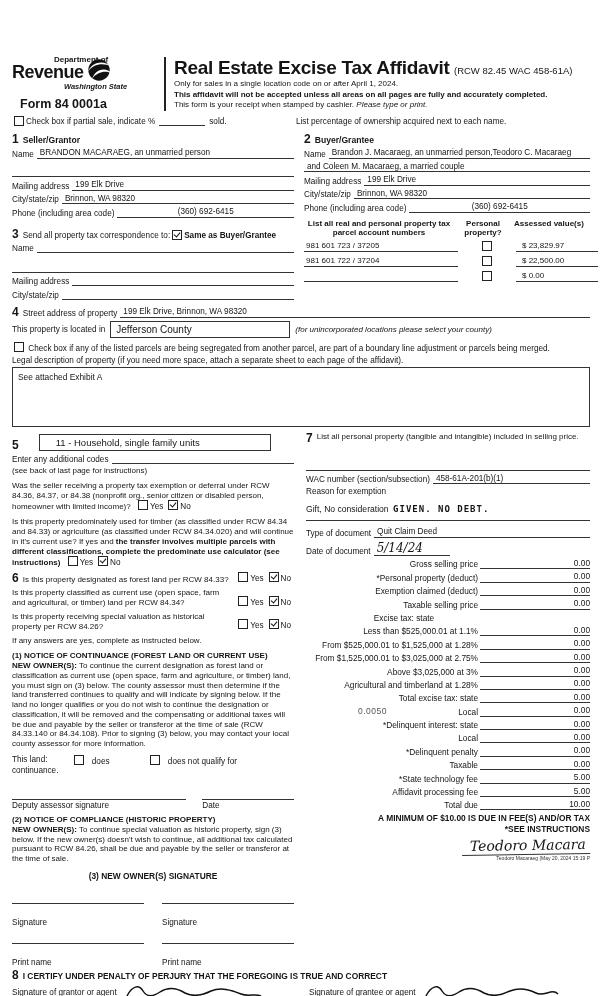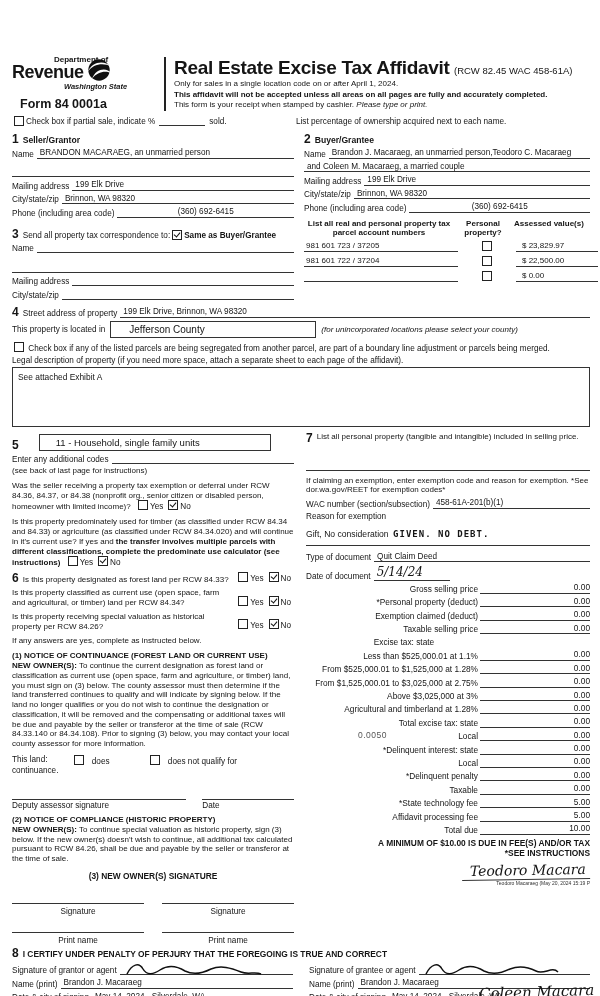--- a/index.html
+++ b/index.html
@@ -52,40 +52,40 @@
   .pc1{width:150px;flex:none;}
   .pc2{width:58px;flex:none;}
   .pc3{width:74px;flex:none;}
   .prow{display:flex;align-items:flex-end;margin-top:4px;}
   .prow .pc1{border-bottom:1px solid #333;text-align:left;padding:0 2px 1px 2px;min-height:9px;}
   .prow .pc2{text-align:center;}
   .prow .pc3{border-bottom:1px solid #333;text-align:left;padding:0 2px 1px 6px;min-height:9px;}
   
   .sec4{margin-top:6px;font-size:8.2px;}
   .locrow{display:flex;align-items:center;margin-top:3px;}
-  .county-box{border:1.5px solid #333;width:168px;flex:none;padding:2px 18px;font-size:10px;margin:0 5px;}
+  .county-box{border:1.5px solid #333;width:168px;flex:none;padding:2px 5px;font-size:10px;margin:0 5px;}
   .cnote{font-size:8px;font-style:italic;}
   .legalbox{border:1.2px solid #333;height:50px;margin-top:2px;padding:4px 5px;font-size:8.4px;}
   
   .main{display:flex;gap:12px;margin-top:5px;}
   .codebox{border:1.5px solid #333;display:inline-block;width:198px;padding:2px 16px;font-size:9.5px;margin-left:16px;}
   .para{font-size:8px;line-height:1.22;margin-top:5px;}
   .qrow{display:flex;align-items:flex-end;font-size:8px;line-height:1.22;margin-top:4px;}
   .qtext{flex:1;}
   .ntitle{font-size:8px;font-weight:bold;margin-top:5px;}
   .landrow{display:flex;font-size:8.2px;margin-top:6px;}
   .landrow span{margin-right:6px;}
   .dualline{display:flex;gap:16px;margin-top:14px;}
   .dualline .line{border-bottom:1px solid #333;height:10px;}
   .duallab{display:flex;gap:16px;font-size:8.2px;margin-top:1px;}
   .sig3title{font-size:8.4px;font-weight:bold;text-align:center;margin-top:7px;}
   .sigcols{display:flex;gap:18px;margin-top:12px;}
   .sigcols>div{flex:1;}
   .sigcols .line{border-bottom:1px solid #333;height:10px;}
-  .sigcols .slab{font-size:8.2px;margin-top:3px;text-align:center;}
+  .sigcols .slab{font-size:8.2px;margin-top:14px;}
   
   .hrline{border-bottom:1px solid #333;margin-top:4px;}
   .mono{font-family:"DejaVu Sans Mono",monospace;font-weight:bold;font-size:9px;letter-spacing:1px;}
   .taxrow{display:flex;justify-content:flex-end;align-items:flex-end;height:13.4px;font-size:8.3px;position:relative;}
   .tl{white-space:nowrap;padding-right:2px;}
   .lead{width:66px;border-bottom:1px solid #333;height:9px;flex:none;}
   .tv{width:44px;text-align:right;border-bottom:1px solid #333;padding-bottom:0.5px;flex:none;}
   .taxhead{justify-content:center;padding-right:86px;font-size:8.3px;}
   .rate{position:absolute;left:52px;bottom:1px;color:#555;font-size:8.5px;letter-spacing:0.5px;}
   .minnote{font-size:8.4px;font-weight:bold;text-align:right;margin-top:3px;line-height:1.25;}
@@ -358,21 +358,20 @@
     </div>
 
     <div class="colR">
       <div class="qrow" style="margin-top:0;align-items:flex-start;">
         <span class="secnum">7</span>
         <span class="qtext">List all personal property (tangible and intangible) included in selling price.</span>
       </div>
       <div style="height:22px;"></div>
       <div class="hrline"></div>
 
-      <div class="para">If claiming an exemption, enter exemption code and reason for exemption. *See dor.wa.gov/REET for exemption codes*</div>
       <div class="fl">
         <span class="lbl">WAC number (section/subsection)</span>
         <span class="fill">458-61A-201(b)(1)</span>
       </div>
       <div style="font-size:8.2px;margin-top:3px;">Reason for exemption</div>
       <div style="margin-top:2px;">
         <span style="font-size:8.6px;">Gift, No consideration</span>
         <span class="mono">GIVEN. NO DEBT.</span>
       </div>
       <div class="hrline"></div>

